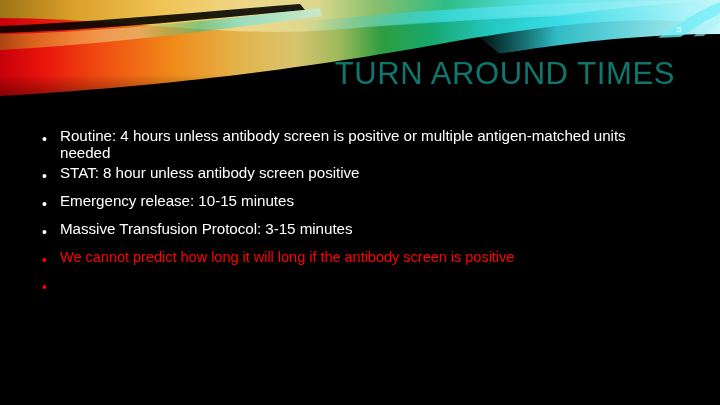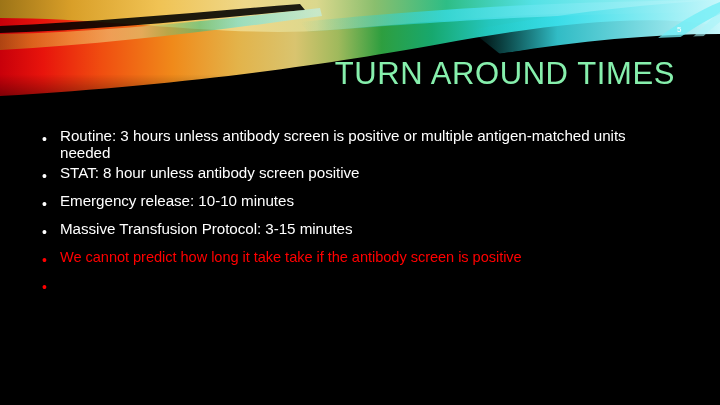--- a/index.html
+++ b/index.html
@@ -37,21 +37,21 @@
     line-height: 1;
   }
 
   
   #title {
     position: absolute;
     left: 260px;
     right: 45px;
     top: 57px;
     text-align: right;
-    color: #86efac;
+    color: #0f766e;
     font-size: 31px;
     font-weight: 300;
     letter-spacing: 0.6px;
     line-height: 1.12;
     text-transform: uppercase;
     font-stretch: condensed;
     white-space: nowrap;
   }
 
   
@@ -180,41 +180,41 @@
   </svg>
 
   <div id="page-number">5</div>
 
   <div id="title">Turn Around Times</div>
 
   <div id="bullets">
 
     <div class="bullet white first">
       <span class="dot">•</span>
-      <span class="txt">Routine:  3 hours unless antibody screen is positive or multiple antigen-matched units needed</span>
+      <span class="txt">Routine:  4 hours unless antibody screen is positive or multiple antigen-matched units needed</span>
     </div>
 
     <div class="bullet white">
       <span class="dot">•</span>
       <span class="txt">STAT: 8 hour unless antibody screen positive</span>
     </div>
 
     <div class="bullet white">
       <span class="dot">•</span>
-      <span class="txt">Emergency release:  10-10 minutes</span>
+      <span class="txt">Emergency release:  10-15 minutes</span>
     </div>
 
     <div class="bullet white">
       <span class="dot">•</span>
       <span class="txt">Massive Transfusion Protocol:  3-15 minutes</span>
     </div>
 
     <div class="bullet red">
       <span class="dot">•</span>
-      <span class="txt">We cannot predict how long it take take if the antibody screen is positive</span>
+      <span class="txt">We cannot predict how long it will long if the antibody screen is positive</span>
     </div>
 
     <div class="bullet red">
       <span class="dot">•</span>
     </div>
 
   </div>
 </div>
 
 </body></html>

